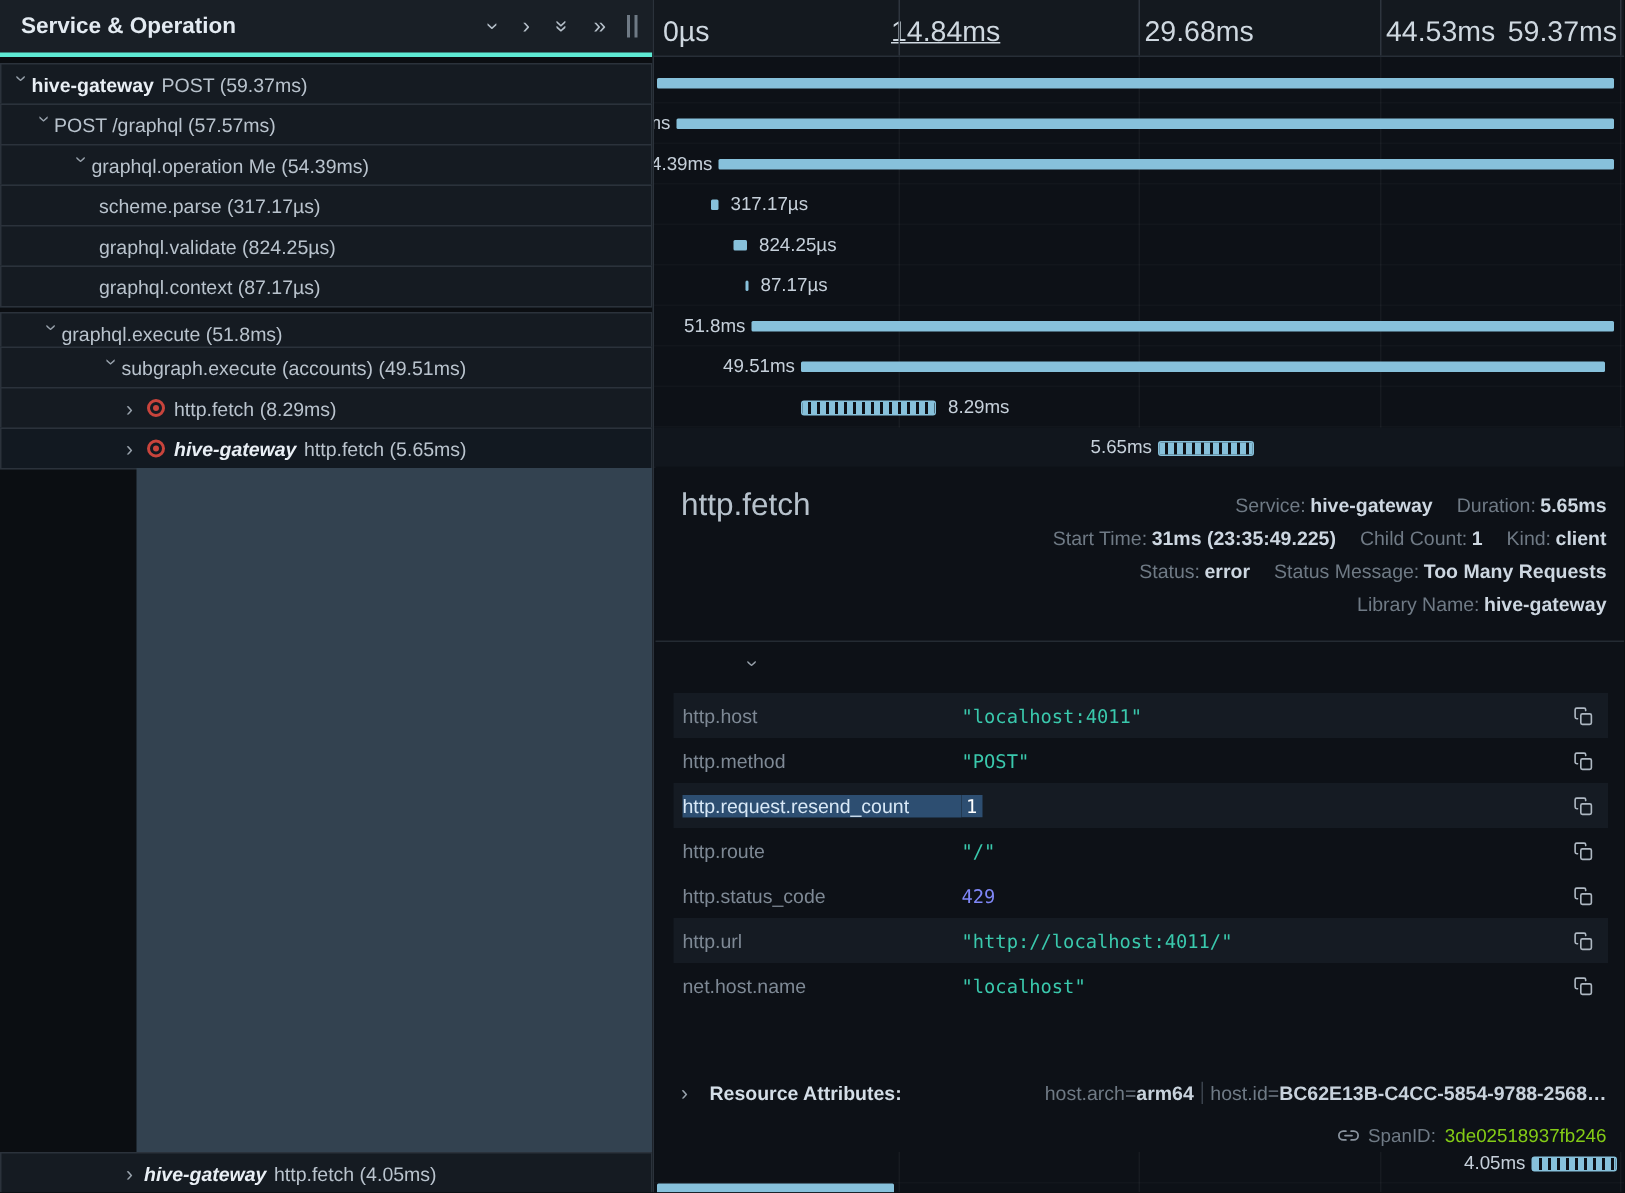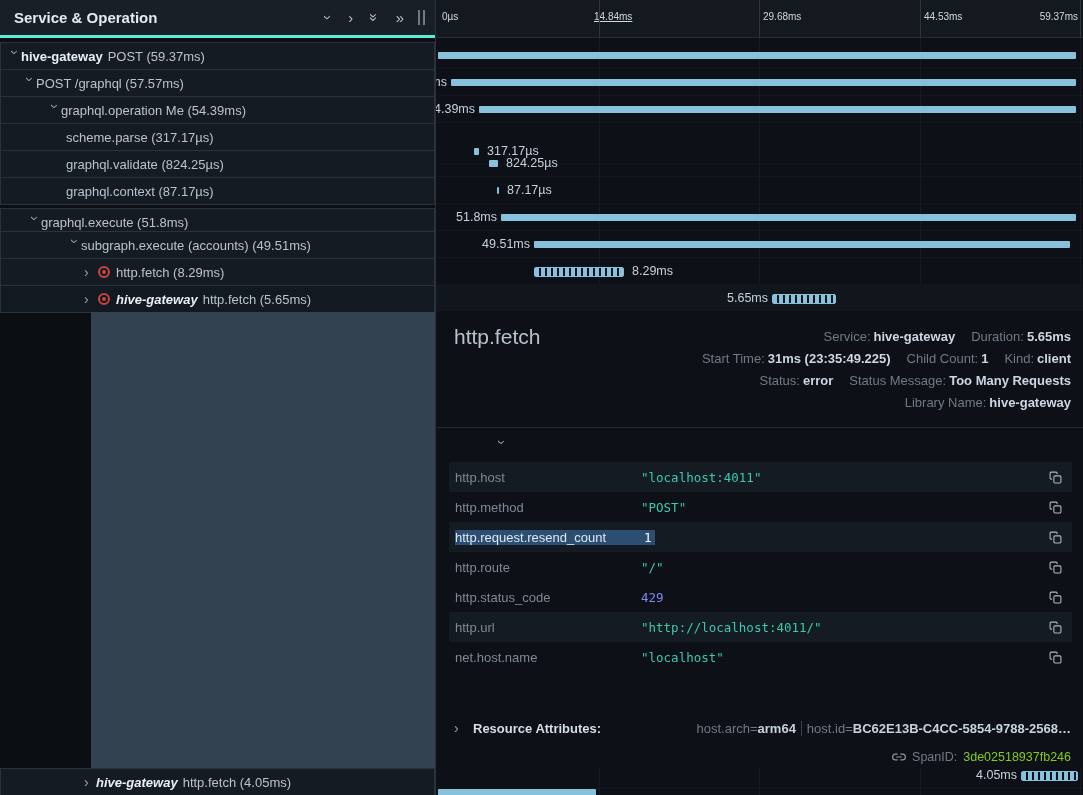--- a/index.html
+++ b/index.html
@@ -28,21 +28,21 @@
   .svc{font-weight:bold;color:#e9eff5;margin-right:5px;}
   .svc.italic{font-style:italic;}
   .op{color:#b9c3cd;}
 
   .big-selection{position:absolute;left:91px;top:312px;width:344px;height:456px;background:#334250;}
 
   
   .right-panel{position:absolute;left:435px;top:0;width:648px;height:795px;background:#0d1117;
                border-left:1px solid #2b323b;overflow:hidden;}
   .ruler{position:absolute;left:0;top:0;width:648px;height:38px;background:#14191f;border-bottom:1px solid #272e37;}
-  .tick-label{position:absolute;top:11px;font-size:10px;color:#cfd8e0;white-space:nowrap;}
+  .tick-label{position:absolute;top:11px;font-size:19px;color:#cfd8e0;white-space:nowrap;}
   .ruler-line{position:absolute;top:0;height:37px;width:1px;background:#2e353e;}
   .grid-line{position:absolute;top:38px;bottom:0;width:1px;background:rgba(255,255,255,0.045);}
 
   .tl-row{position:absolute;left:0;width:648px;height:27px;border-bottom:1px solid rgba(255,255,255,0.025);}
   .tl-row.selected{background:#11161d;}
   .bar{position:absolute;top:10px;height:7px;background:#87c1db;border-radius:1px;cursor:pointer;}
   .bar.striped{top:9px;height:10px;border:1px solid #87c1db;border-radius:2px;
                background:repeating-linear-gradient(90deg,#87c1db 0 4px,rgba(13,17,23,0.88) 4px 6px);}
   .bar-label{position:absolute;top:0;line-height:27px;font-size:12.5px;color:#c6d0da;white-space:nowrap;}
 
@@ -168,21 +168,21 @@
           <div class="bar solid" style="left: 2px; width: 638px;"></div>
         </div>
         <div class="tl-row" style="top: 69px;">
           <div class="bar solid" style="left: 15px; width: 625px;"></div>
           <span class="bar-label" style="right: 637px;">57.57ms</span>
         </div>
         <div class="tl-row" style="top: 96px;">
           <div class="bar solid" style="left: 43px; width: 597px;"></div>
           <span class="bar-label" style="right: 609px;">54.39ms</span>
         </div>
-        <div class="tl-row" style="top: 138px;">
+        <div class="tl-row" style="top: 123px;">
           <div class="bar solid" style="left: 38px; width: 5px;"></div>
           <span class="bar-label" style="left: 51px;">317.17µs</span>
         </div>
         <div class="tl-row" style="top: 150px;">
           <div class="bar solid" style="left: 53px; width: 9px;"></div>
           <span class="bar-label" style="left: 70px;">824.25µs</span>
         </div>
         <div class="tl-row" style="top: 177px;">
           <div class="bar solid" style="left: 61px; width: 2px;"></div>
           <span class="bar-label" style="left: 71px;">87.17µs</span>

